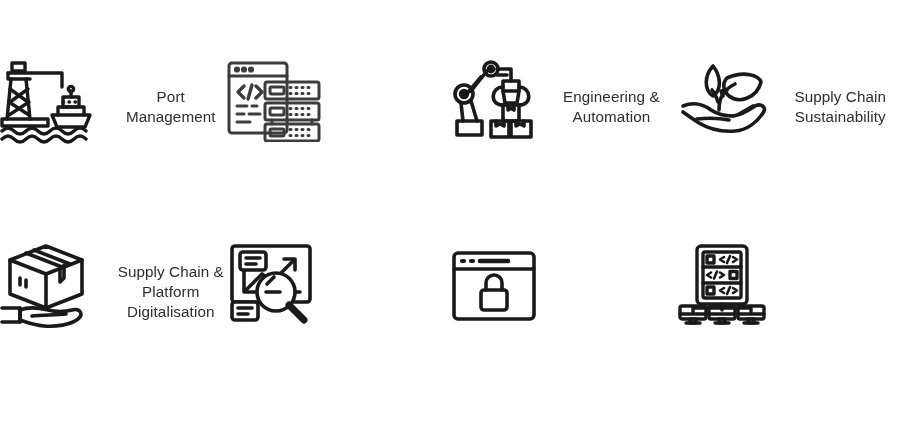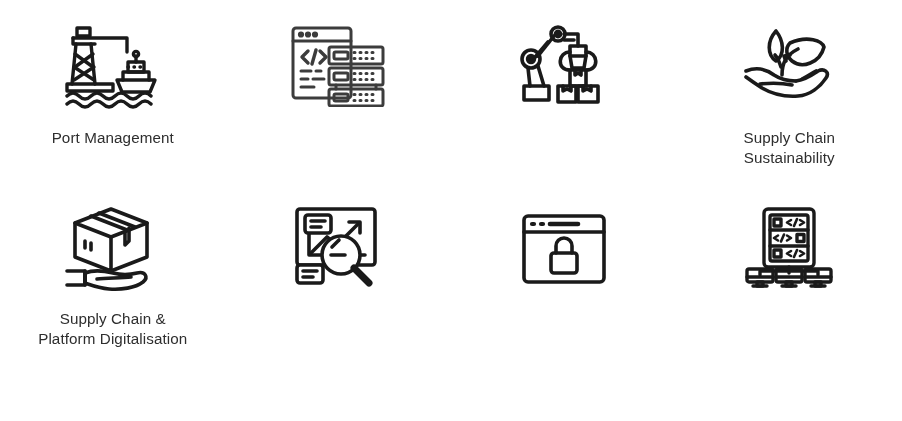--- a/index.html
+++ b/index.html
@@ -16,25 +16,26 @@
   }
   .grid {
     width: 902px;
     display: grid;
     grid-template-columns: repeat(4, 1fr);
     grid-template-rows: 185px 185px;
     align-content: start;
   }
   .cell {
     display: flex;
-    flex-direction: column;
+    flex-direction: row;
     align-items: center;
     justify-content: flex-start;
     padding-top: 16px;
     box-sizing: border-box;
+    gap: 20px;
   }
   .icon-wrap {
     height: 100px;
     display: flex;
     align-items: center;
     justify-content: center;
   }
   .icon-wrap svg {
     display: block;
   }
@@ -147,20 +148,22 @@
 
         <path d="M52 46 H68 V62 H52 Z"></path>
         <path d="M57 46 v5 l3 -2 l3 2 v-5"></path>
 
         <path d="M40 62 H58 V78 H40 Z"></path>
         <path d="M45 62 v5 l4 -2 l4 2 v-5"></path>
         <path d="M60 62 H80 V78 H60 Z"></path>
         <path d="M65 62 v5 l4 -2 l4 2 v-5"></path>
       </svg>
     </div>
+    <div class="caption">Engineering &amp;
+Automation</div>
   </div>
 
   <div class="cell r1">
     <div class="icon-wrap">
       <svg width="98" height="86" viewBox="0 0 98 86" fill="none" stroke="#1a1a1a" stroke-width="3.6" stroke-linecap="round" stroke-linejoin="round">
 
         <path d="M36 8 C27 18 27 32 36 38 C45 32 44 18 36 8 Z"></path>
 
         <path d="M50 20 C68 12 82 18 84 24 C80 40 62 46 52 38 C46 33 45 25 50 20 Z"></path>
 

